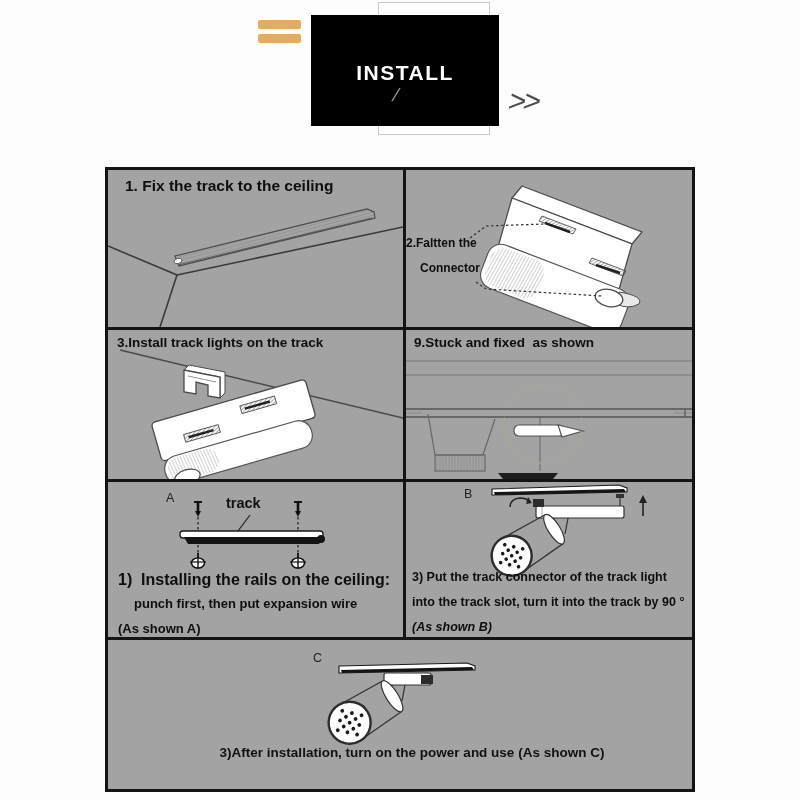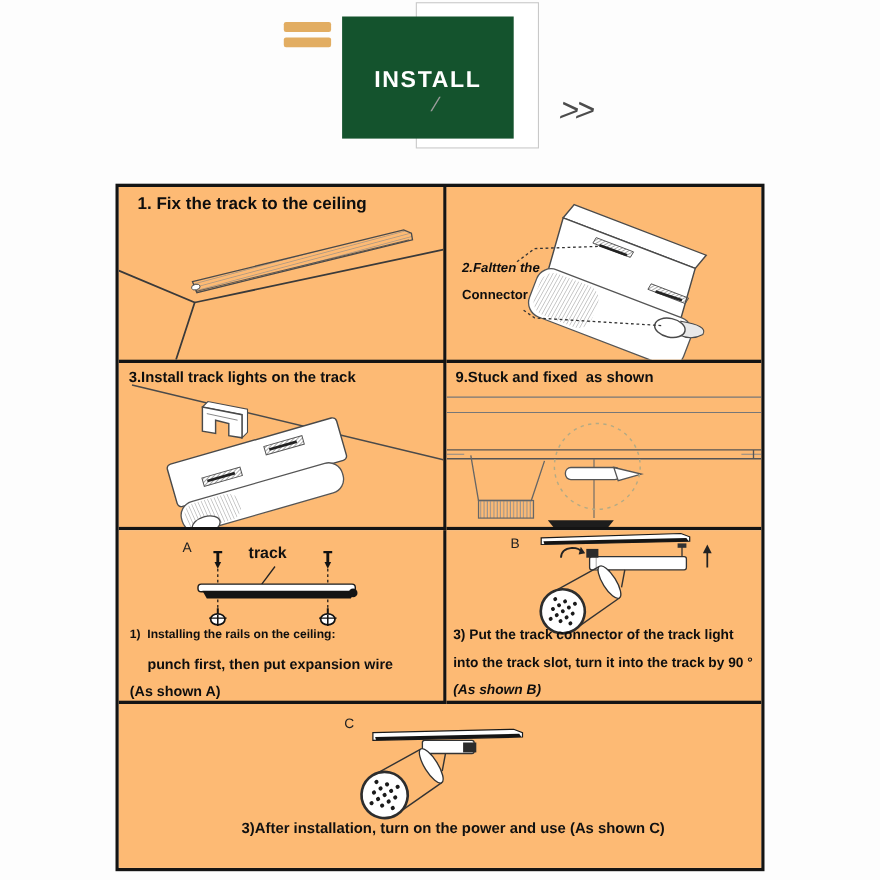--- a/index.html
+++ b/index.html
@@ -5,50 +5,50 @@
   html,body{margin:0;padding:0;}
   body{
     width:800px;height:800px;position:relative;background:#fdfdfd;
     font-family:"Liberation Sans", sans-serif;color:#111;overflow:hidden;
   }
   
   .equals-icon{position:absolute;left:258px;top:20px;width:43px;height:24px;}
   .equals-icon .bar{position:absolute;left:0;width:43px;height:9px;border-radius:2px;background:#e2ad62;}
   .equals-icon .bar.b2{top:14px;}
   .ghost-box{position:absolute;left:378px;top:2px;width:110px;height:131px;background:#fff;border:1px solid #c9c9c9;}
-  .install-banner{position:absolute;left:311px;top:15px;width:156px;height:111px;background:#14532d;}
+  .install-banner{position:absolute;left:311px;top:15px;width:188px;height:111px;background:#000000;}
   .install-label{position:absolute;left:0;right:0;top:46px;text-align:center;color:#fff;font-weight:700;font-size:21px;letter-spacing:1.5px;}
   .install-slash{position:absolute;left:82px;top:70px;color:#9d9d9d;font-size:18px;font-style:italic;transform:skewX(-8deg);}
   .chevrons{position:absolute;left:509px;top:84px;font-size:30px;font-weight:500;color:#4c4c4c;transform:skewX(-12deg);letter-spacing:-3px;}
   
   .grid{
     position:absolute;left:105px;top:167px;width:590px;height:625px;box-sizing:border-box;
     border:3px solid #141414;background:#fff;display:grid;
     grid-template-columns:298px 286px;grid-template-rows:160px 152px 158px 149px;
   }
-  .cell{position:relative;overflow:hidden;box-sizing:border-box;background:#fdba74;}
+  .cell{position:relative;overflow:hidden;box-sizing:border-box;background:#a3a3a3;}
   .br{border-right:3px solid #141414;}
   .bb{border-bottom:3px solid #141414;}
   .span2{grid-column:1 / span 2;}
   .cell svg{position:absolute;left:0;top:0;}
   .step-title{position:absolute;font-weight:700;color:#0e0e0e;white-space:pre;}
   .body-line{position:absolute;font-weight:700;color:#0e0e0e;white-space:pre;}
   .fig-label{position:absolute;font-weight:400;color:#222;}
   
   .t1{left:17px;top:7px;font-size:15.5px;}
   
-  .c2a{left:14px;top:66px;font-size:12px;font-style:italic;}
+  .c2a{left:0;top:66px;font-size:12px;}
   .c2b{left:14px;top:91px;font-size:12px;}
   
   .t3{left:9px;top:5px;font-size:13.5px;text-align:right;}
   .t4{left:8px;top:5px;font-size:13.5px;}
   
   .figA{left:58px;top:9px;font-size:12.5px;}
   .lblTrack{position:absolute;left:118px;top:13px;font-size:14.5px;font-weight:700;}
-  .a1{left:10px;top:89px;font-size:11px;}
+  .a1{left:10px;top:89px;font-size:16px;}
   .a2{left:26px;top:114px;font-size:13px;}
   .a3{left:10px;top:139px;font-size:13px;}
   
   .figB{left:58px;top:5px;font-size:12.5px;}
   .b1{left:6px;top:88px;font-size:12.5px;}
   .b2{left:6px;top:113px;font-size:12.5px;}
   .b3{left:6px;top:138px;font-size:12.5px;font-style:italic;}
   
   .figC{left:205px;top:11px;font-size:12.5px;}
   .c7{left:0;right:0;top:105px;text-align:center;font-size:13.5px;position:absolute;font-weight:700;white-space:pre;margin-left:24px;}

